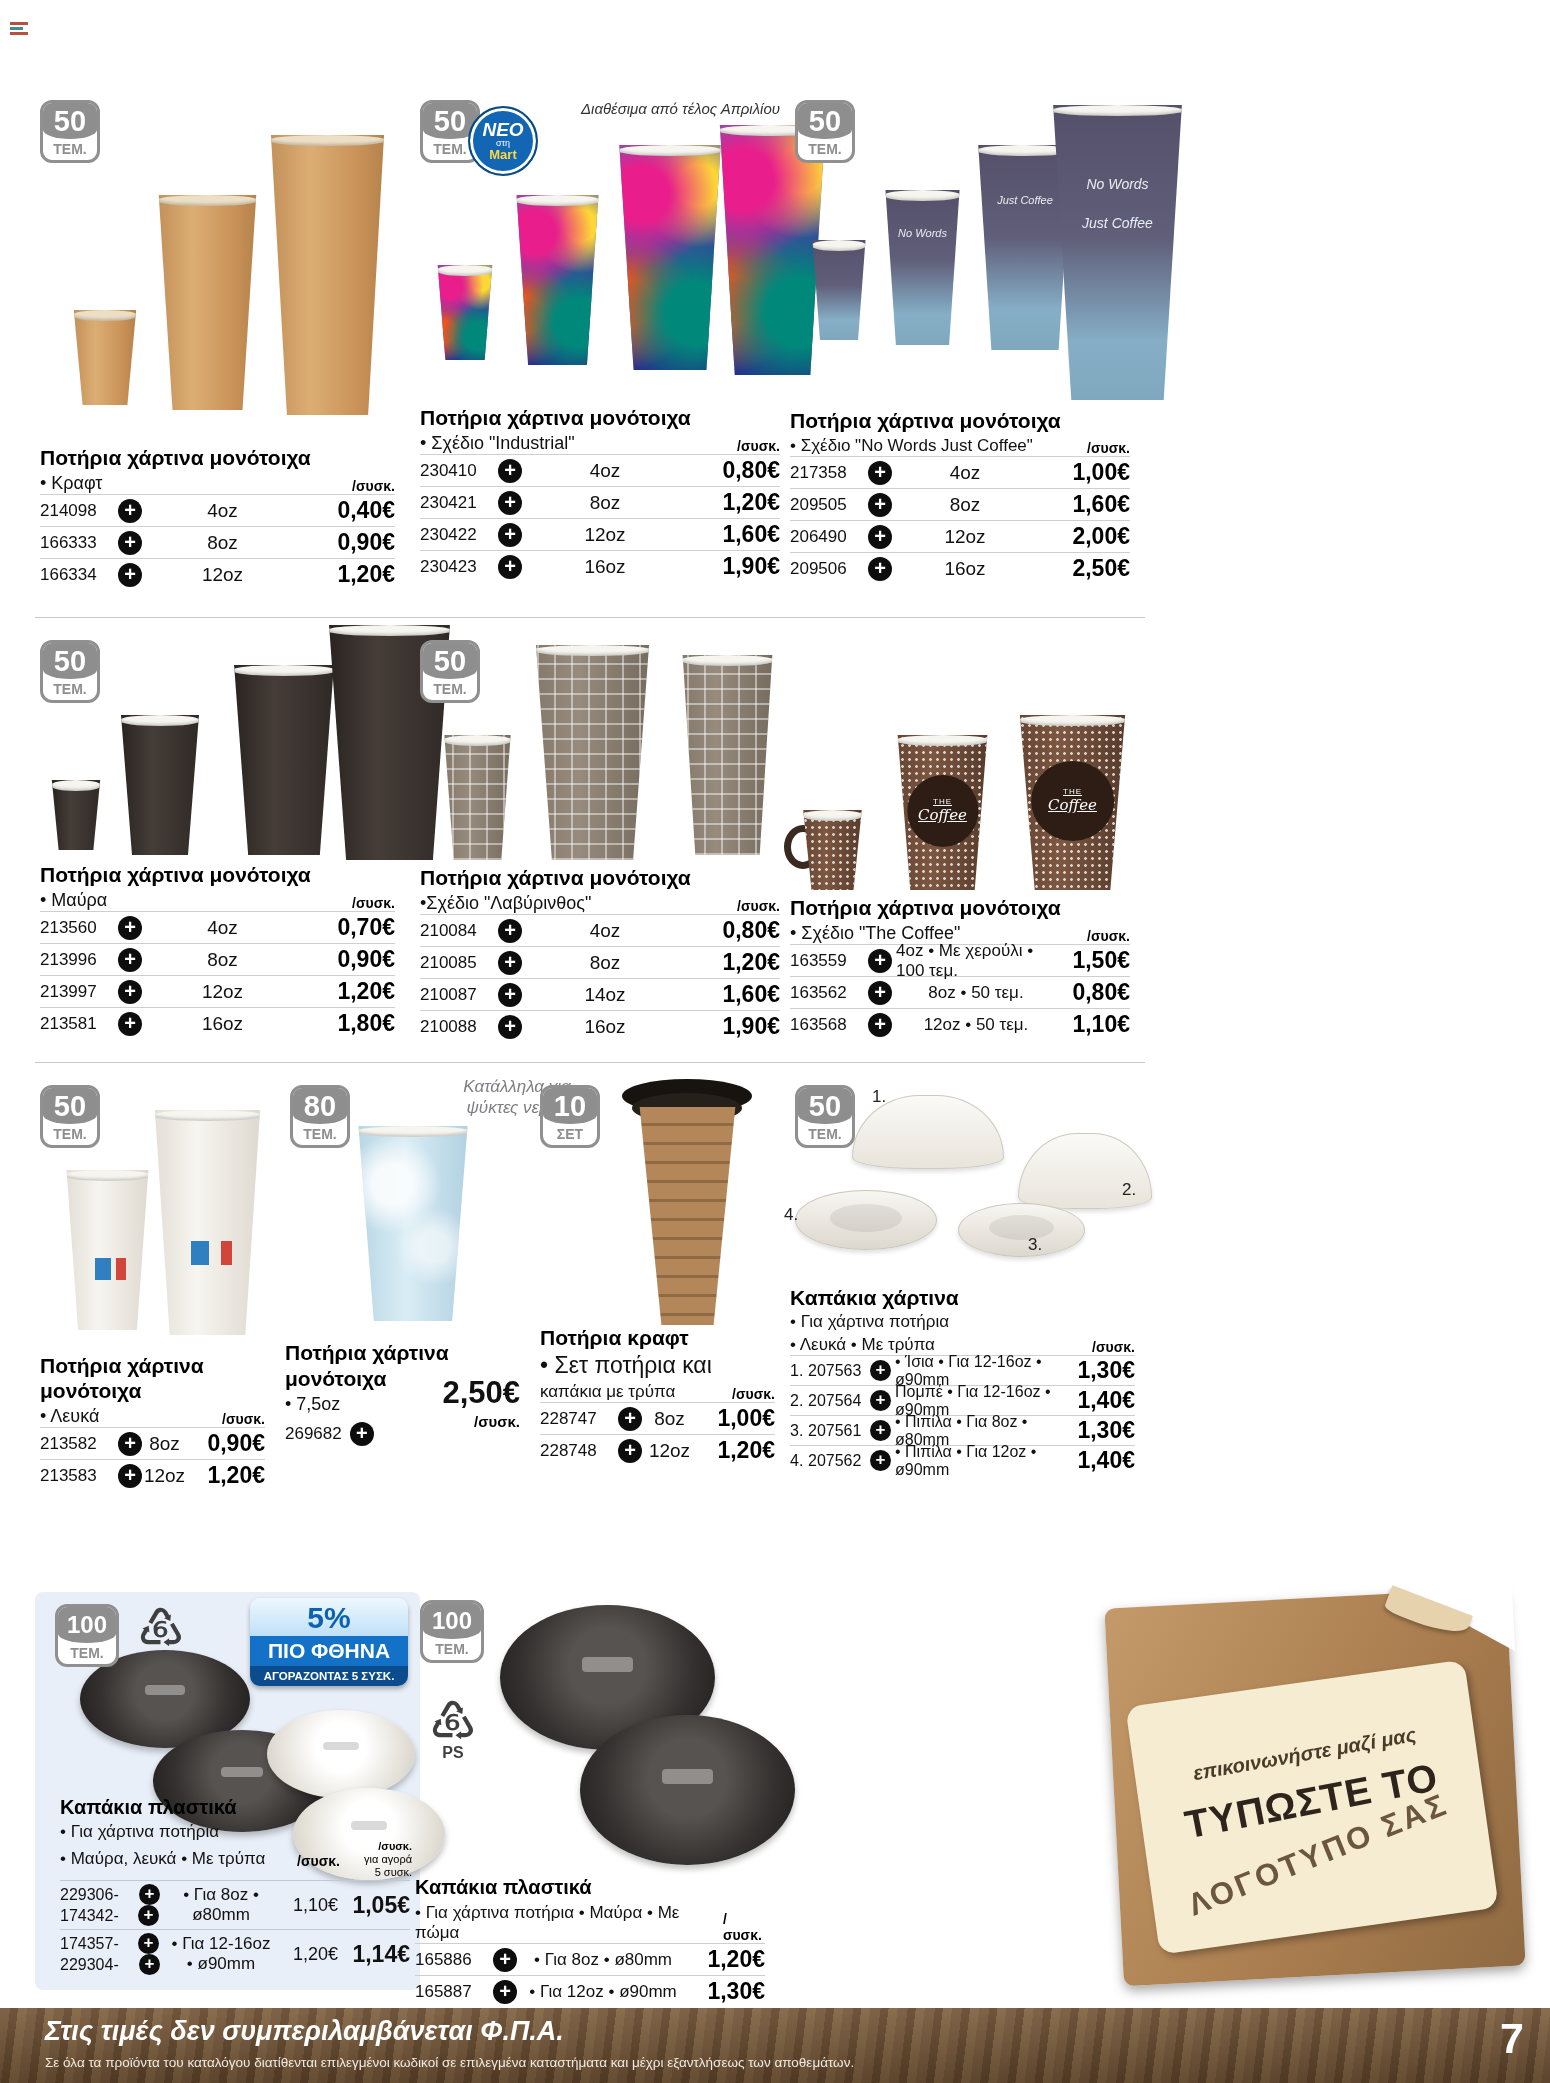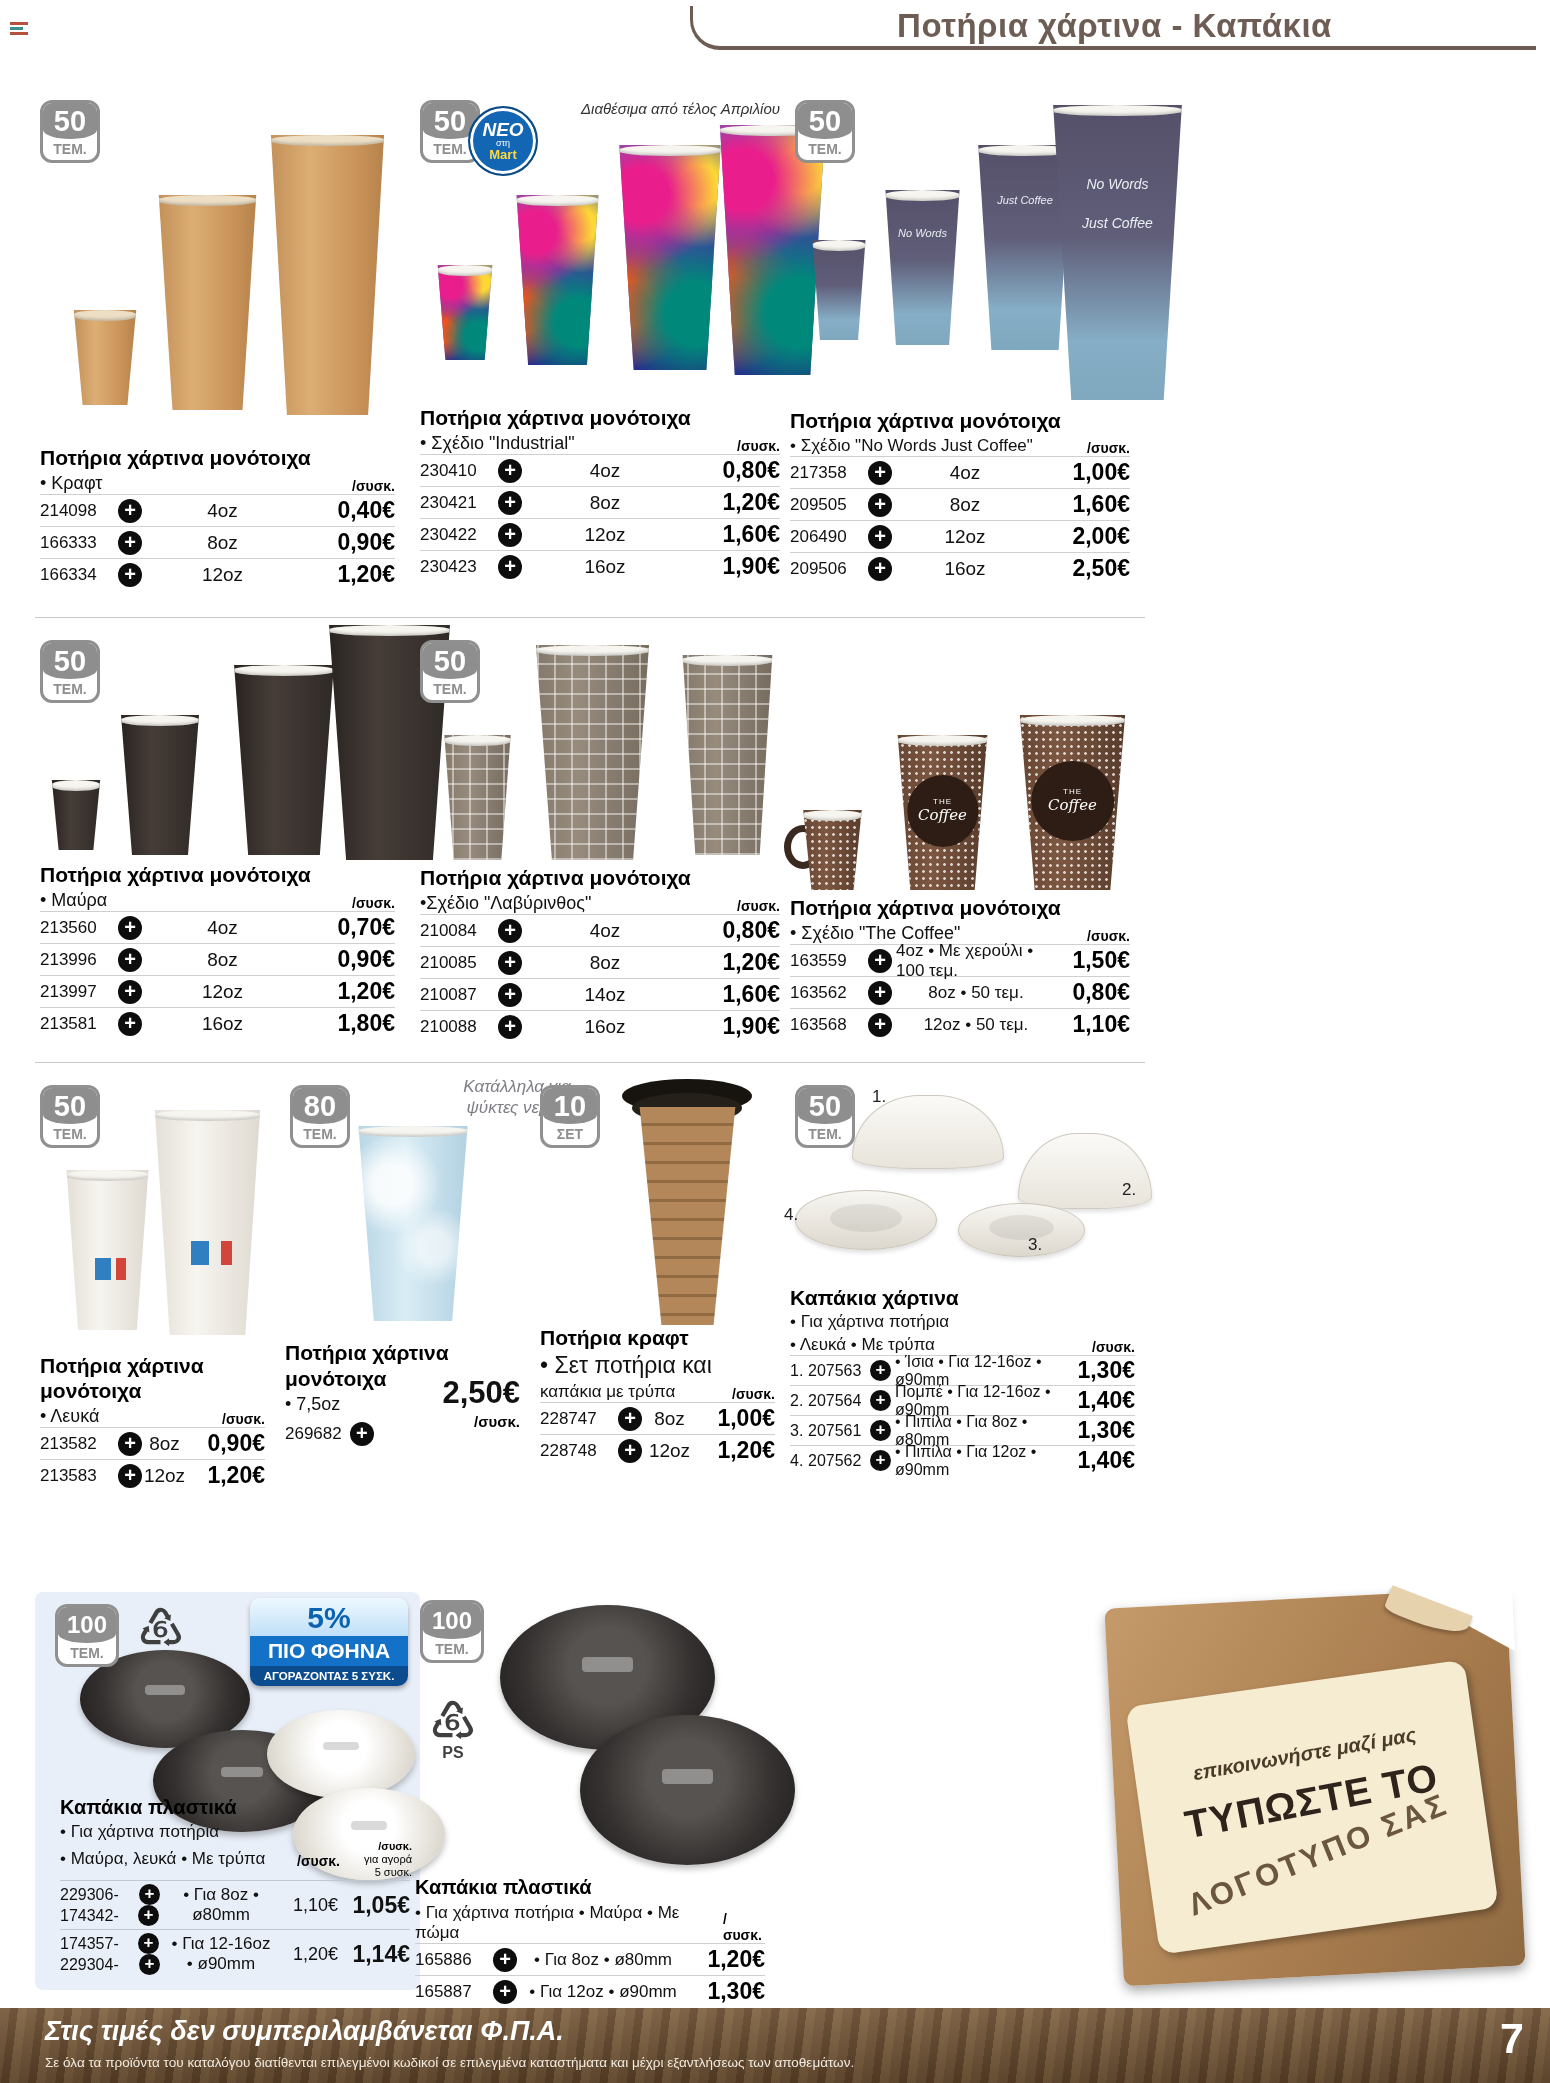--- a/index.html
+++ b/index.html
@@ -61,21 +61,21 @@
     linear-gradient(90deg,#5d3f2e,#7d5741 40%,#4f3526);background-size:7px 7px,100% 100%;}
   .c-white{background:linear-gradient(90deg,#ddd8cf,#f7f5f0 42%,#d9d3c9);}
   .c-water{background:
     radial-gradient(circle at 35% 30%,rgba(255,255,255,.85) 0 12%,transparent 30%),
     radial-gradient(circle at 65% 62%,rgba(255,255,255,.6) 0 10%,transparent 26%),
     linear-gradient(90deg,#aecfdf,#d9edf5 45%,#a8cadd);}
   .cuptext{position:absolute;left:8%;right:8%;top:24%;color:#e8eef2;text-align:center;
     font-size:11px;font-style:italic;line-height:13px;}
   .clabel{position:absolute;left:50%;top:26%;transform:translateX(-50%);width:62%;height:46%;
     background:#2d1d14;border-radius:50%;color:#fff;display:flex;flex-direction:column;
-    align-items:center;justify-content:center;}
+    align-items:center;justify-content:center;text-decoration:underline;}
   .clabel .t1{font-size:8px;letter-spacing:1px;}
   .clabel .t2{font-family:"DejaVu Serif",serif;font-style:italic;font-size:15px;}
   .handle{position:absolute;width:24px;height:30px;border:7px solid #39291f;border-radius:50%;}
 
   
   .lid-dome{position:absolute;background:linear-gradient(180deg,#fbfaf7,#e8e4db);
     border:1px solid #cfc9be;border-radius:50% 50% 46% 46%/95% 95% 18% 18%;
     box-shadow:0 3px 4px rgba(0,0,0,.12);}
   .lid-flat{position:absolute;background:linear-gradient(180deg,#f8f6f2,#ddd8ce);
     border:1px solid #ccc6ba;border-radius:50%;box-shadow:0 3px 4px rgba(0,0,0,.12);}
@@ -153,23 +153,20 @@
 </head>
 <body>
 
 <div class="page">
 
   <div class="menu-icon">
       <i></i>
       <i></i>
       <i></i>
     </div>
-  <div class="titlewrap">
-    <div class="pagetitle">Ποτήρια χάρτινα - Καπάκια</div>
-  </div>
 
   <div class="hr" style="left:35px;top:617px;width:1110px;"></div>
   <div class="hr" style="left:35px;top:1062px;width:1110px;"></div>
 
   <div class="abs" style="left:40px;top:100px;width:355px;">
     <div class="qty-badge" style="left:0;top:0;">
       <div class="qnum">50</div>
       <div class="qunit">ΤΕΜ.</div>
     </div>
     <div class="imgbox" style="height:345px;">

